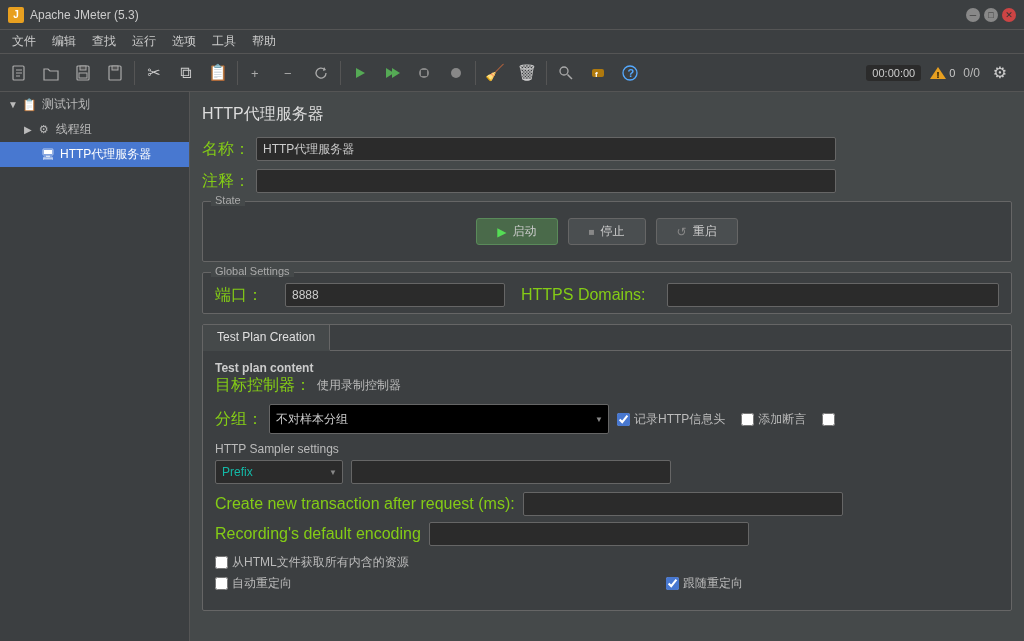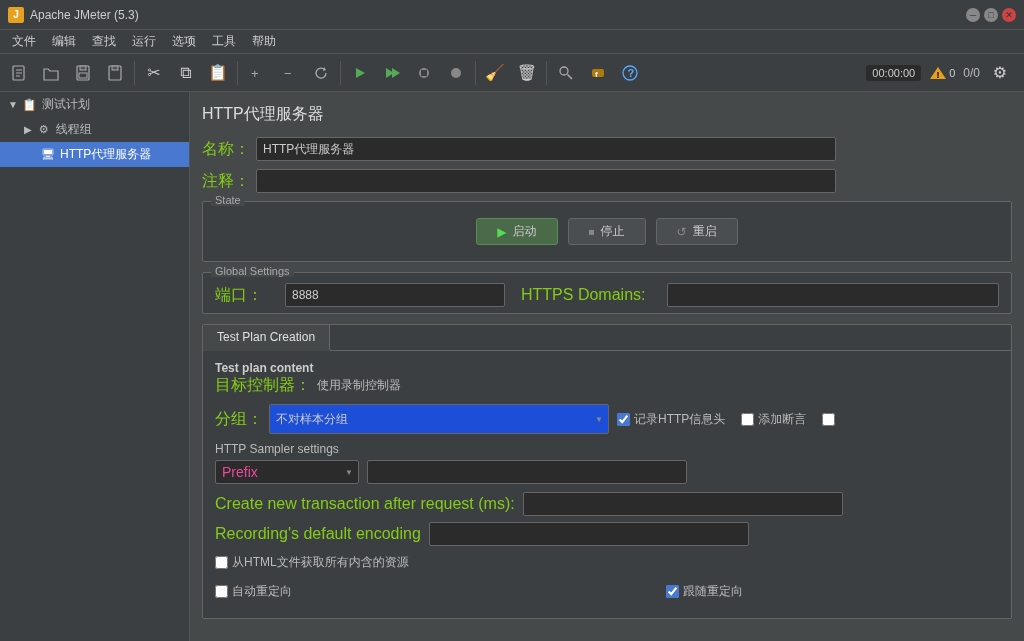--- a/index.html
+++ b/index.html
@@ -250,21 +250,21 @@
       padding: 10px 12px;
     }
     .tab-sub-title {
       font-size: 12px;
       color: #ccc;
       margin-bottom: 0;
       font-weight: bold;
     }
     
     .form-select {
-      background: #1d4ed8;
+      background: #000000;
       border: 1px solid #666;
       color: #ccc;
       padding: 3px 6px;
       font-size: 12px;
       border-radius: 2px;
       height: 30px;
       appearance: none;
       -webkit-appearance: none;
       cursor: pointer;
       min-width: 80px;
@@ -317,23 +317,23 @@
       content: '▼';
       font-size: 8px;
       position: absolute;
       right: 6px;
       color: #888;
       pointer-events: none;
     }
     .prefix-select {
       background: #2b2b2b;
       border: 1px solid #666;
-      color: #ec4899;
+      color: #14b8a6;
       padding: 2px 6px;
-      font-size: 14px;
+      font-size: 12px;
       border-radius: 2px;
       height: 24px;
       appearance: none;
       padding-right: 22px;
       min-width: 100px;
     }
     .text-input-wide {
       background: #2b2b2b;
       border: 1px solid #666;
       color: #ccc;
@@ -596,21 +596,21 @@
         <div class="form-row" style="margin-bottom:6px;">
           <label class="form-label" style="min-width:280px;text-align:left;margin-right:8px;">Create new transaction after request (ms):</label>
           <input class="form-input" style="width: 320px;">
         </div>
 
         <div class="form-row" style="margin-bottom:8px;">
           <label class="form-label" style="min-width:200px;text-align:left;margin-right:8px;">Recording's default encoding</label>
           <input class="form-input" style="width: 320px;">
         </div>
 
-        <div class="form-row" style="margin-bottom:12px;">
+        <div class="form-row" style="margin-bottom:4px;">
           <label class="cb-row">
             <input type="checkbox" style="">
             <span>从HTML文件获取所有内含的资源</span>
           </label>
         </div>
 
         <div class="form-row">
           <label class="cb-row" style="margin-right:24px;">
             <input type="checkbox" style="">
             <span>自动重定向</span>

